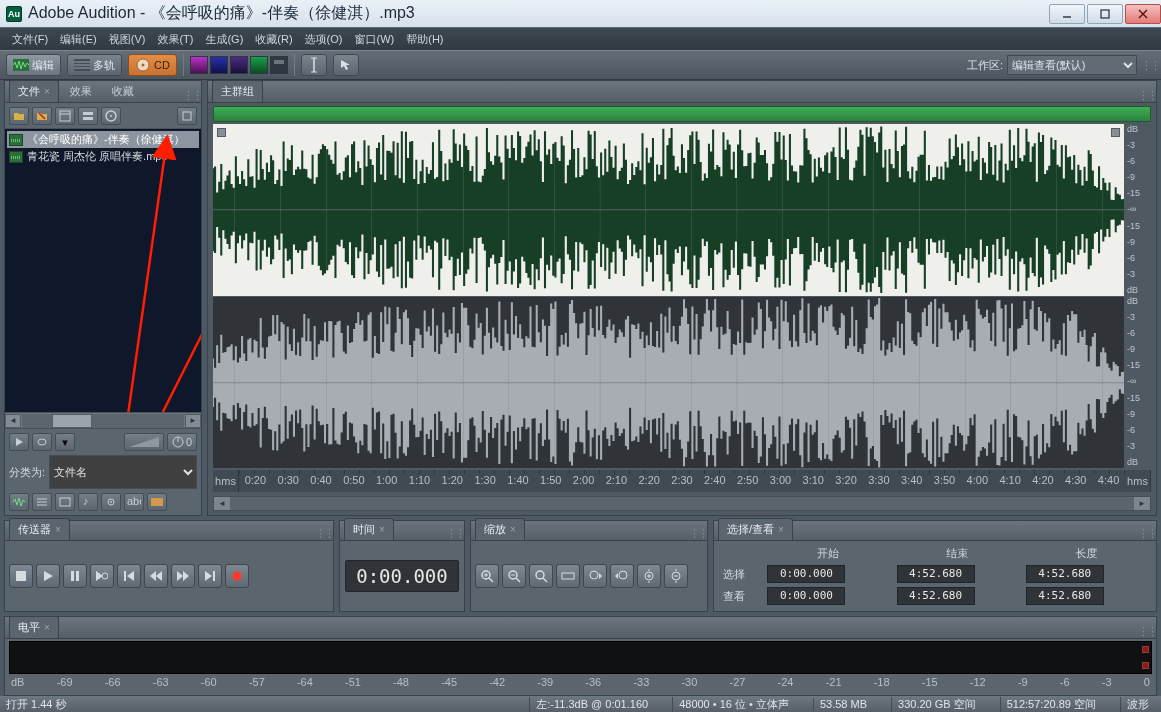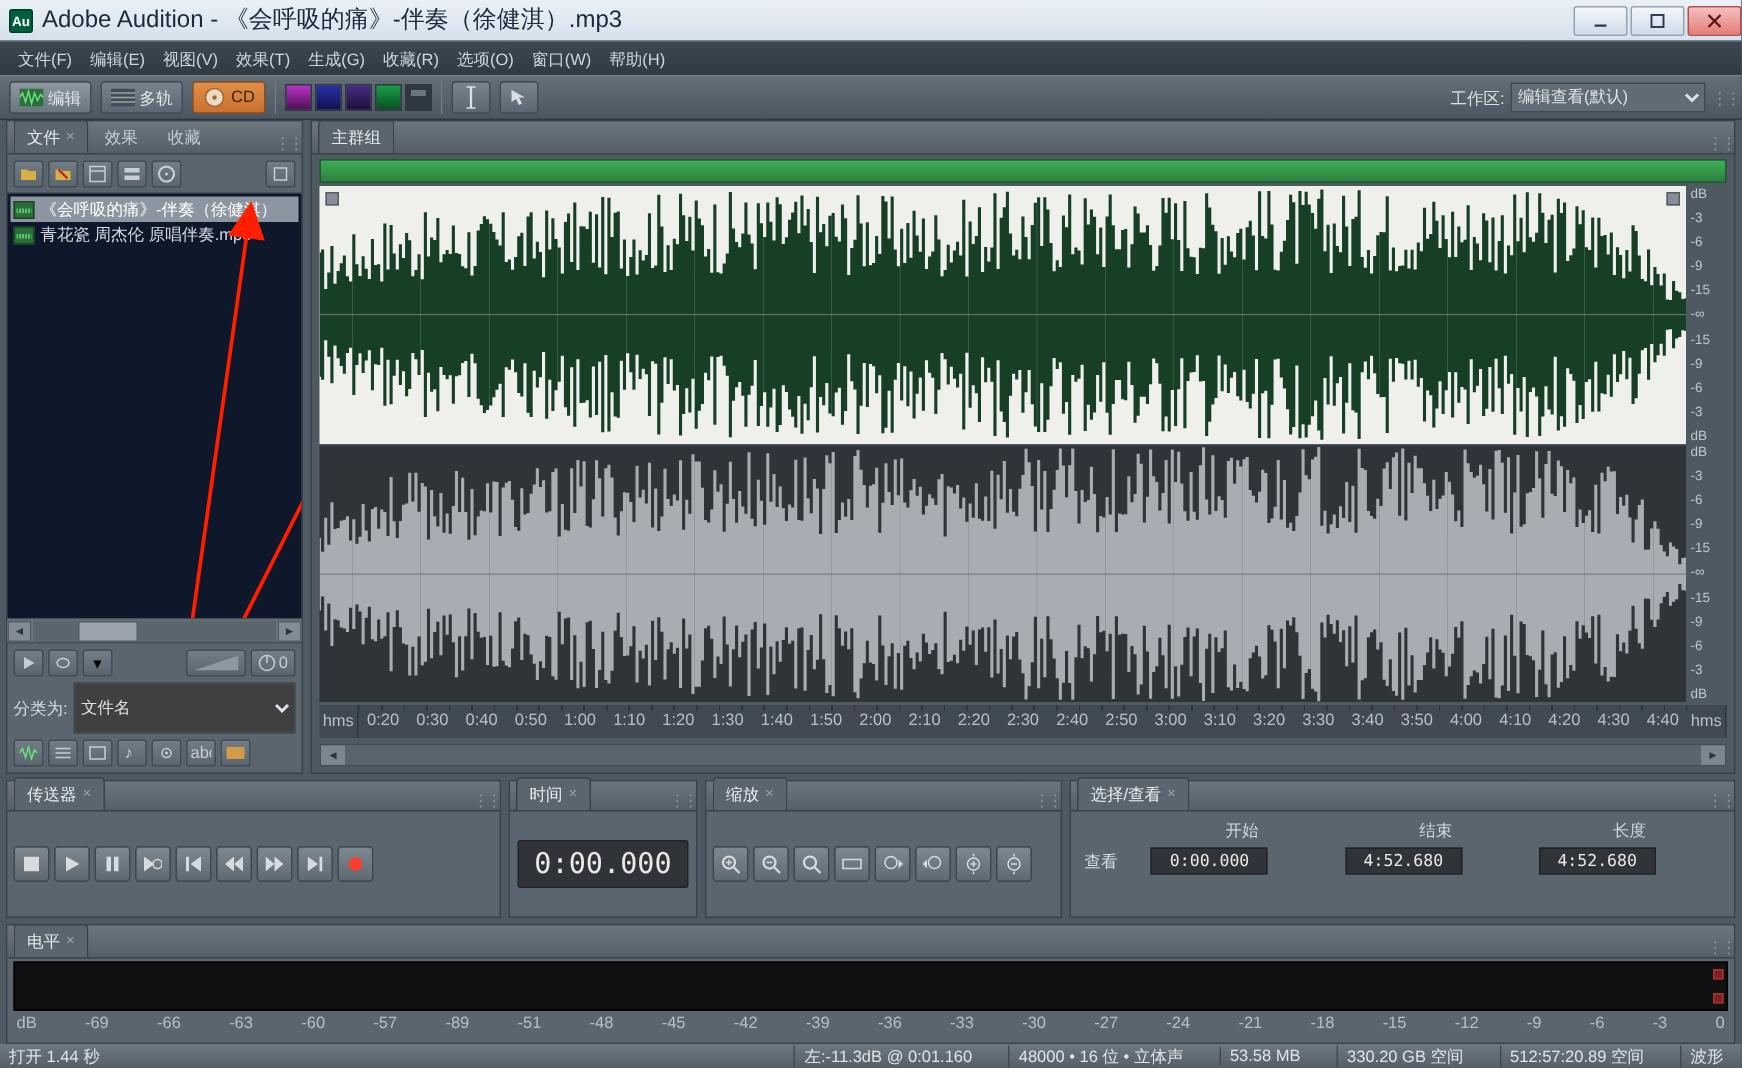--- a/index.html
+++ b/index.html
@@ -619,20 +619,26 @@
     <div class="dock-body" style="align-items:flex-start;padding-top:2px;">
       <table class="sel-table">
         <tbody>
             <tr>
               <td></td>
               <td class="hdr">开始</td>
               <td class="hdr">结束</td>
               <td class="hdr">长度</td>
             </tr>
         <tr>
+              <td>选择</td>
+          <td><span class="num-field">0:00.000</span></td>
+          <td><span class="num-field">4:52.680</span></td>
+          <td><span class="num-field">4:52.680</span></td>
+            </tr>
+        <tr>
               <td>查看</td>
           <td><span class="num-field">0:00.000</span></td>
           <td><span class="num-field">4:52.680</span></td>
           <td><span class="num-field">4:52.680</span></td>
             </tr>
       </tbody>
         </table>
     </div>
   </div>
 </div>
@@ -649,21 +655,21 @@
     <div style="position:absolute;right:2px;top:4px;width:7px;height:7px;background:#7a2020;border:1px solid #a33;"></div>
     <div style="position:absolute;right:2px;bottom:4px;width:7px;height:7px;background:#7a2020;border:1px solid #a33;"></div>
   </div>
   <div class="level-scale" id="level-scale">
       <span>dB</span>
       <span>-69</span>
       <span>-66</span>
       <span>-63</span>
       <span>-60</span>
       <span>-57</span>
-      <span>-89</span>
+      <span>-64</span>
       <span>-51</span>
       <span>-48</span>
       <span>-45</span>
       <span>-42</span>
       <span>-39</span>
       <span>-36</span>
       <span>-33</span>
       <span>-30</span>
       <span>-27</span>
       <span>-24</span>

